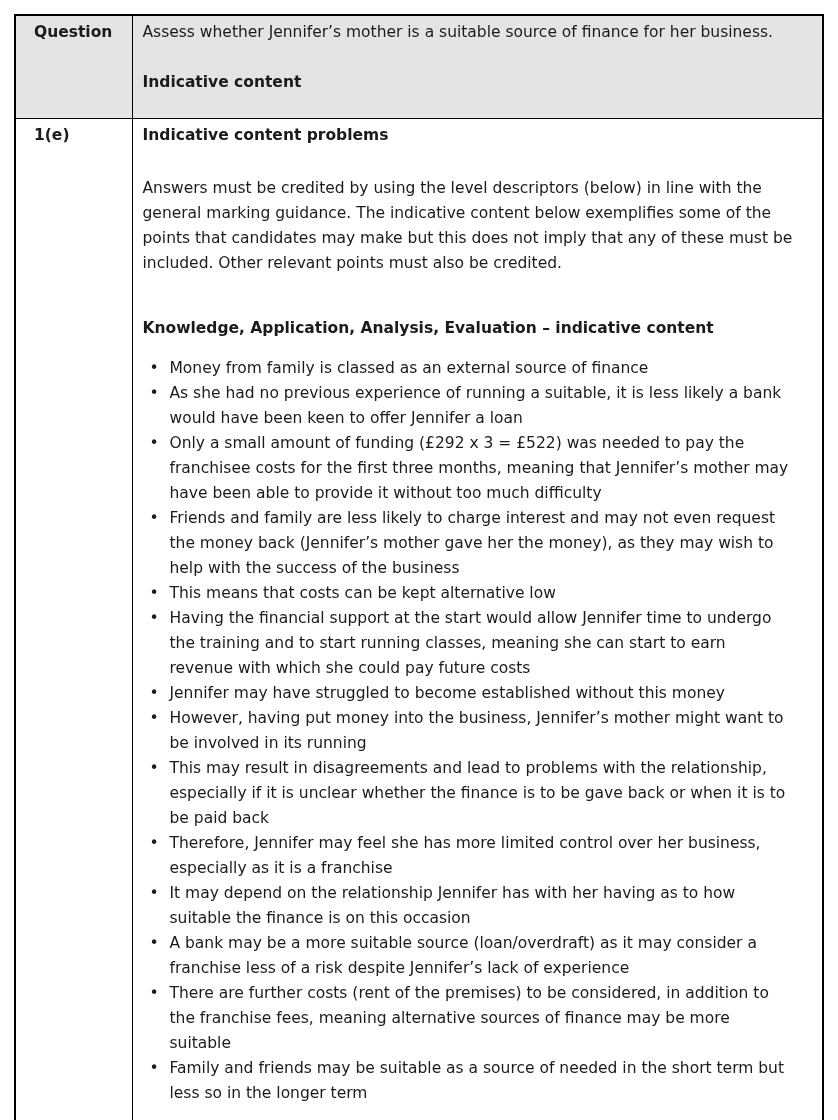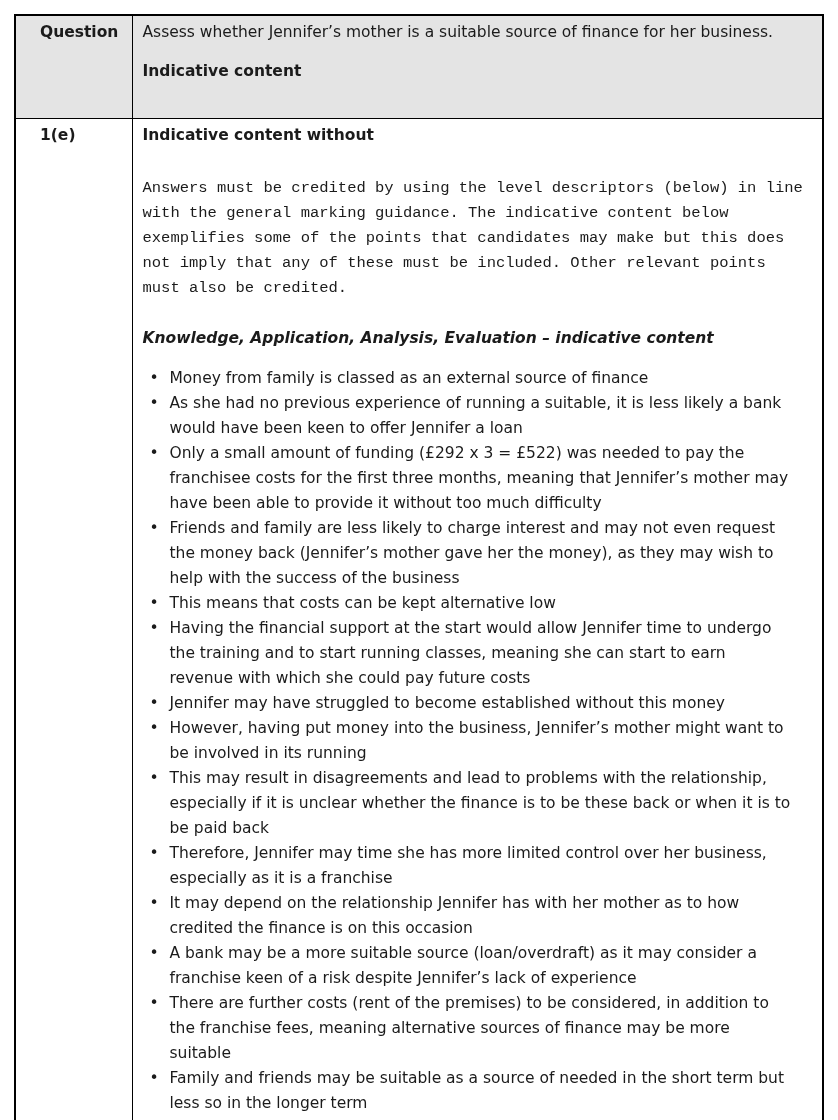--- a/index.html
+++ b/index.html
@@ -29,27 +29,27 @@
     border: 2.5px solid var(--border, #000000);
   }
   td {
     border: 1.5px solid var(--border, #000000);
     vertical-align: top;
     padding: 4px 10px;
   }
   tr.q-row td { background: var(--header_bg, #e4e4e4); }
   tr.q-row { height: 103px; }
   col.c-label { width: 117px; }
-  td.label-cell { padding: 4px 24px; }
+  td.label-cell { padding: 4px 18px; }
   td.content-cell { padding: 4px 12px 20px 10px; }
   .bold { font-weight: bold; }
   p { margin: 0; }
-  .ic-label { margin-top: 14px; }
-  .guidance-para { margin-top: 28px; font-family: Liberation Mono, monospace; }
-  .section-heading { margin-top: 25px; font-style: italic; }
+  .ic-label { margin-top: 25px; }
+  .guidance-para { margin-top: 28px; }
+  .section-heading { margin-top: 40px; }
   ul.bullets {
     margin: 15px 17px 0 0;
     padding: 0;
     list-style: none;
   }
   ul.bullets li {
     position: relative;
     padding-left: 27px;
   }
   ul.bullets li::before {
@@ -76,36 +76,36 @@
         <td class="content-cell">
           <p class="q-text">Assess whether Jennifer’s mother is a suitable source of finance for her business.</p>
           <p class="bold ic-label">Indicative content</p>
         </td>
       </tr>
       <tr class="a-row">
         <td class="label-cell">
           <span class="bold">1(e)</span>
         </td>
         <td class="content-cell">
-          <p class="bold">Indicative content without</p>
+          <p class="bold">Indicative content problems</p>
           <p class="guidance-para">Answers must be credited by using the level descriptors (below) in line with the general marking guidance. The indicative content below exemplifies some of the points that candidates may make but this does not imply that any of these must be included. Other relevant points must also be credited.</p>
           <p class="bold section-heading">Knowledge, Application, Analysis, Evaluation – indicative content</p>
           <ul class="bullets">
               <li>Money from family is classed as an external source of finance</li>
               <li>As she had no previous experience of running a suitable, it is less likely a bank would have been keen to offer Jennifer a loan</li>
               <li>Only a small amount of funding (£292 x 3 = £522) was needed to pay the franchisee costs for the first three months, meaning that Jennifer’s mother may have been able to provide it without too much difficulty</li>
               <li>Friends and family are less likely to charge interest and may not even request the money back (Jennifer’s mother gave her the money), as they may wish to help with the success of the business</li>
               <li>This means that costs can be kept alternative low</li>
               <li>Having the financial support at the start would allow Jennifer time to undergo the training and to start running classes, meaning she can start to earn revenue with which she could pay future costs</li>
               <li>Jennifer may have struggled to become established without this money</li>
               <li>However, having put money into the business, Jennifer’s mother might want to be involved in its running</li>
-              <li>This may result in disagreements and lead to problems with the relationship, especially if it is unclear whether the finance is to be these back or when it is to be paid back</li>
-              <li>Therefore, Jennifer may time she has more limited control over her business, especially as it is a franchise</li>
-              <li>It may depend on the relationship Jennifer has with her mother as to how credited the finance is on this occasion</li>
-              <li>A bank may be a more suitable source (loan/overdraft) as it may consider a franchise keen of a risk despite Jennifer’s lack of experience</li>
+              <li>This may result in disagreements and lead to problems with the relationship, especially if it is unclear whether the finance is to be gave back or when it is to be paid back</li>
+              <li>Therefore, Jennifer may feel she has more limited control over her business, especially as it is a franchise</li>
+              <li>It may depend on the relationship Jennifer has with her having as to how suitable the finance is on this occasion</li>
+              <li>A bank may be a more suitable source (loan/overdraft) as it may consider a franchise less of a risk despite Jennifer’s lack of experience</li>
               <li>There are further costs (rent of the premises) to be considered, in addition to the franchise fees, meaning alternative sources of finance may be more suitable</li>
               <li>Family and friends may be suitable as a source of needed in the short term but less so in the longer term</li>
             </ul>
         </td>
       </tr>
     </tbody>
   </table>
 </div>
 
 </body></html>

